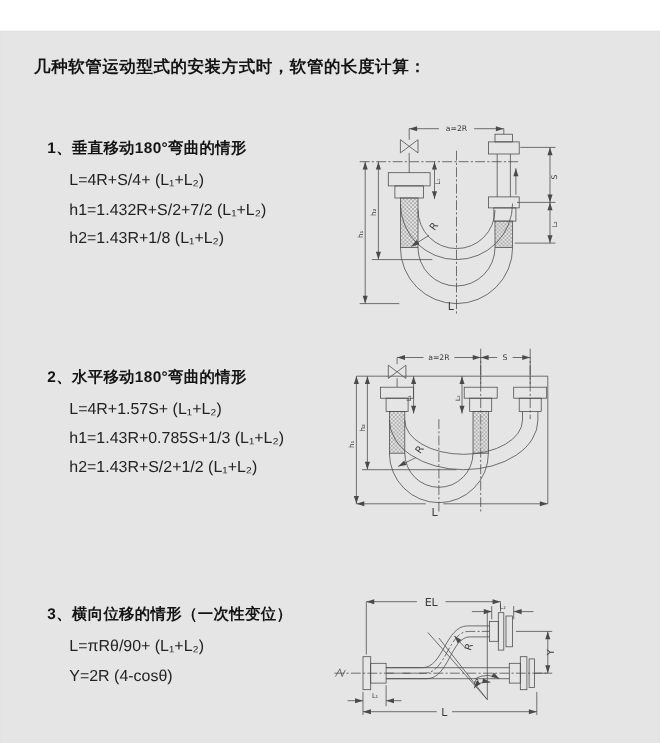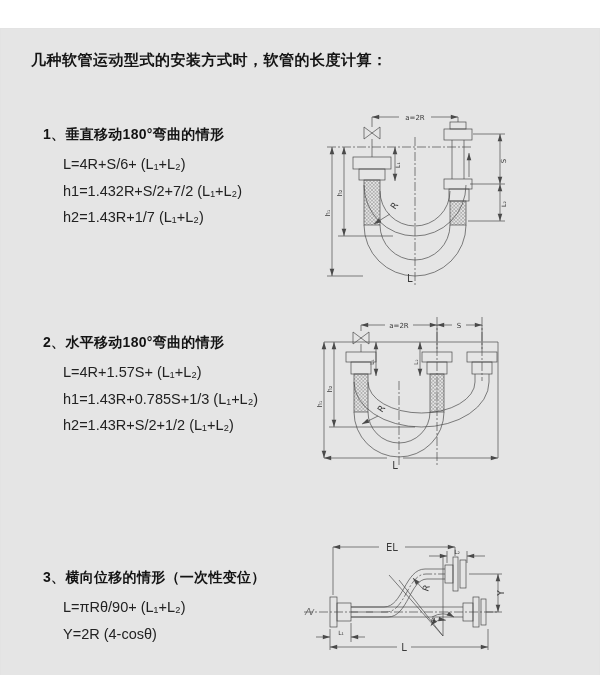--- a/index.html
+++ b/index.html
@@ -32,36 +32,36 @@
         <path d="M0,0 l3.5,3.5 M3.5,0 l-3.5,3.5" stroke="#8f8f8f" stroke-width="0.55"></path>
       </pattern>
     </defs>
   </svg>
 
   <div class="title">几种软管运动型式的安装方式时，软管的长度计算：</div>
 
   <div class="sec" style="top:96px">
     <div class="heading">1、垂直移动180°弯曲的情形</div>
     <div class="formulas">
-      <div>L=4R+S/6+ (L₁+L₂)</div>
+      <div>L=4R+S/4+ (L₁+L₂)</div>
       <div>h1=1.432R+S/2+7/2 (L₁+L₂)</div>
-      <div>h2=1.43R+1/7 (L₁+L₂)</div>
+      <div>h2=1.43R+1/8 (L₁+L₂)</div>
     </div>
   </div>
 
   <div class="sec" style="top:304px">
     <div class="heading">2、水平移动180°弯曲的情形</div>
     <div class="formulas">
       <div>L=4R+1.57S+ (L₁+L₂)</div>
       <div>h1=1.43R+0.785S+1/3 (L₁+L₂)</div>
       <div>h2=1.43R+S/2+1/2 (L₁+L₂)</div>
     </div>
   </div>
 
-  <div class="sec" style="top:539px">
+  <div class="sec" style="top:520px">
     <div class="heading">3、横向位移的情形（一次性变位）</div>
     <div class="formulas">
       <div>L=πRθ/90+ (L₁+L₂)</div>
       <div>Y=2R (4-cosθ)</div>
     </div>
   </div>
 
   <svg class="diag" style="left:315px;top:75px" width="275" height="185" viewBox="315 75 275 185">
     <g stroke="#4a4a4a" stroke-width="0.7" fill="none" stroke-linecap="butt">
 

